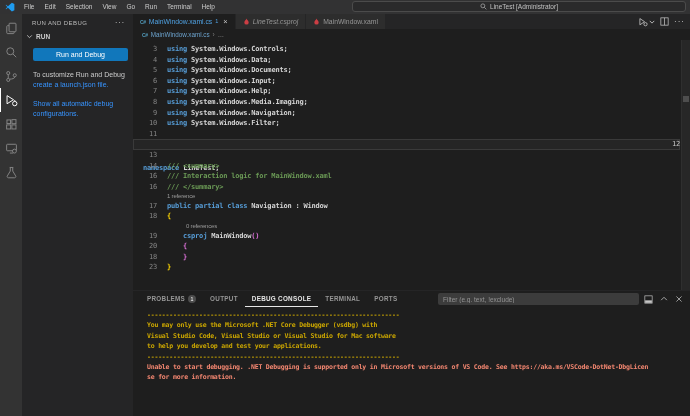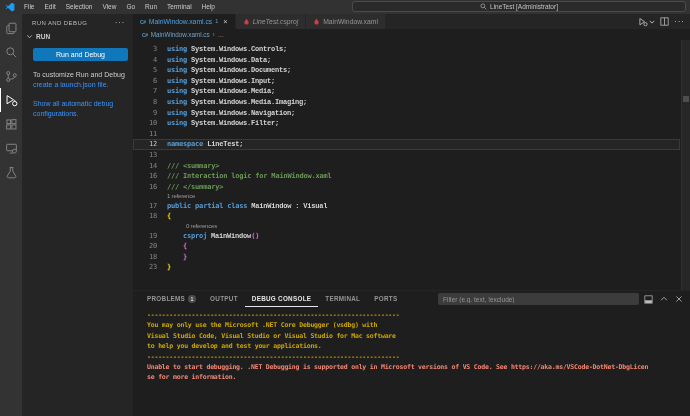--- a/index.html
+++ b/index.html
@@ -43,27 +43,27 @@
   .tab-label.italic{font-style:italic;}
   .cs-icon{font-size:5px;font-weight:bold;color:var(--csharp,#519aba);letter-spacing:-0.3px;}
   .editor-actions{position:absolute;right:5px;top:0;height:15px;display:flex;align-items:center;gap:5px;}
   .breadcrumb{height:11px;display:flex;align-items:center;gap:3px;padding-left:9px;font-size:6.3px;color:#9d9d9d;background:#1e1e1e;}
   .bc-file{color:#6ca2cc;}
   .bc-sep{color:#7f7f7f;font-size:6.5px;}
 
   .code{position:absolute;top:26px;left:0;right:10px;bottom:0;padding-top:4px;
     font-family:"DejaVu Sans Mono",monospace;font-size:7px;font-weight:bold;letter-spacing:-0.2px;}
   .row{display:flex;height:10.6px;line-height:10.6px;white-space:pre;}
-  .row.cur{background:rgba(255,255,255,0.035);box-shadow:inset 0 0 0 1px #3a3a3a;}
+  .row.cur{background:rgba(255,255,255,0.035);box-shadow:inset 0 0 0 1px #3a3a3a;flex-direction:column;}
   .gutter{flex:0 0 24px;text-align:right;color:#858585;font-weight:normal;}
   .row.cur .gutter{color:#c6c6c6;}
   .lcode{padding-left:10px;}
   .lens{height:8.5px;line-height:8.5px;font-size:6px;color:#999999;font-family:"Liberation Sans",sans-serif;font-weight:normal;}
   .tk-k{color:#569cd6;}
-  .tk-p{color:#d4d4d4;font-family:Liberation Mono, monospace;}
+  .tk-p{color:#d4d4d4;}
   .tk-c{color:#6a9955;text-align:center;}
   .tk-g1{color:#ffd700;}
   .tk-g2{color:#da70d6;}
   .tk-e{color:#d4d4d4;text-decoration:underline wavy 1px #e51400;text-underline-offset:1px;}
   .overview{position:absolute;top:26px;right:0;width:9px;bottom:0;background:#272727;border-left:1px solid #2f2f2f;}
   .ov-thumb{position:absolute;top:56px;left:1px;right:1px;height:6px;background:#4e4e4e;}
 
   
   .panel{position:absolute;left:133px;right:0;top:290px;bottom:0;background:#1e1e1e;border-top:1px solid #252526;}
   .panel-tabs{height:16px;display:flex;align-items:center;padding-left:7px;position:relative;}
@@ -227,32 +227,32 @@
     <span class="cs-icon">C#</span>
     <span class="bc-file">MainWindow.xaml.cs</span>
     <span class="bc-sep">›</span>
     <span>…</span>
   </div>
   <div class="code">
       <div class="row"><span class="gutter">3</span><span class="lcode"><span class="tk-k">using</span><span class="tk-p"> System.Windows.Controls;</span></span></div>
       <div class="row"><span class="gutter">4</span><span class="lcode"><span class="tk-k">using</span><span class="tk-p"> System.Windows.Data;</span></span></div>
       <div class="row"><span class="gutter">5</span><span class="lcode"><span class="tk-k">using</span><span class="tk-p"> System.Windows.Documents;</span></span></div>
       <div class="row"><span class="gutter">6</span><span class="lcode"><span class="tk-k">using</span><span class="tk-p"> System.Windows.Input;</span></span></div>
-      <div class="row"><span class="gutter">7</span><span class="lcode"><span class="tk-k">using</span><span class="tk-p"> System.Windows.Media;</span></span></div>
+      <div class="row"><span class="gutter">7</span><span class="lcode"><span class="tk-k">using</span><span class="tk-p"> System.Windows.Help;</span></span></div>
       <div class="row"><span class="gutter">8</span><span class="lcode"><span class="tk-k">using</span><span class="tk-p"> System.Windows.Media.Imaging;</span></span></div>
       <div class="row"><span class="gutter">9</span><span class="lcode"><span class="tk-k">using</span><span class="tk-p"> System.Windows.Navigation;</span></span></div>
       <div class="row"><span class="gutter">10</span><span class="lcode"><span class="tk-k">using</span><span class="tk-p"> System.Windows.Filter;</span></span></div>
       <div class="row"><span class="gutter">11</span><span class="lcode"></span></div>
       <div class="row cur"><span class="gutter">12</span><span class="lcode"><span class="tk-k">namespace</span><span class="tk-p"> LineTest;</span></span></div>
       <div class="row"><span class="gutter">13</span><span class="lcode"></span></div>
       <div class="row"><span class="gutter">14</span><span class="lcode"><span class="tk-c">/// &lt;summary&gt;</span></span></div>
       <div class="row"><span class="gutter">16</span><span class="lcode"><span class="tk-c">/// Interaction logic for MainWindow.xaml</span></span></div>
       <div class="row"><span class="gutter">16</span><span class="lcode"><span class="tk-c">/// &lt;/summary&gt;</span></span></div>
       <div class="lens" style="padding-left: 34px;">1 reference</div>
-      <div class="row"><span class="gutter">17</span><span class="lcode"><span class="tk-k">public partial class </span><span class="tk-p">MainWindow : Visual</span></span></div>
+      <div class="row"><span class="gutter">17</span><span class="lcode"><span class="tk-k">public partial class </span><span class="tk-p">Navigation : Window</span></span></div>
       <div class="row"><span class="gutter">18</span><span class="lcode"><span class="tk-g1">{</span></span></div>
       <div class="lens" style="padding-left: 53px;">0 references</div>
       <div class="row"><span class="gutter">19</span><span class="lcode"><span class="tk-p">    </span><span class="tk-k">csproj</span><span class="tk-p"> MainWindow</span><span class="tk-g2">()</span></span></div>
       <div class="row"><span class="gutter">20</span><span class="lcode"><span class="tk-p">    </span><span class="tk-g2">{</span></span></div>
       <div class="row"><span class="gutter">18</span><span class="lcode"><span class="tk-p">    </span><span class="tk-g2">}</span></span></div>
       <div class="row"><span class="gutter">23</span><span class="lcode"><span class="tk-g1">}</span></span></div>
     </div>
   <div class="overview">
       <div class="ov-thumb"></div>
     </div>

